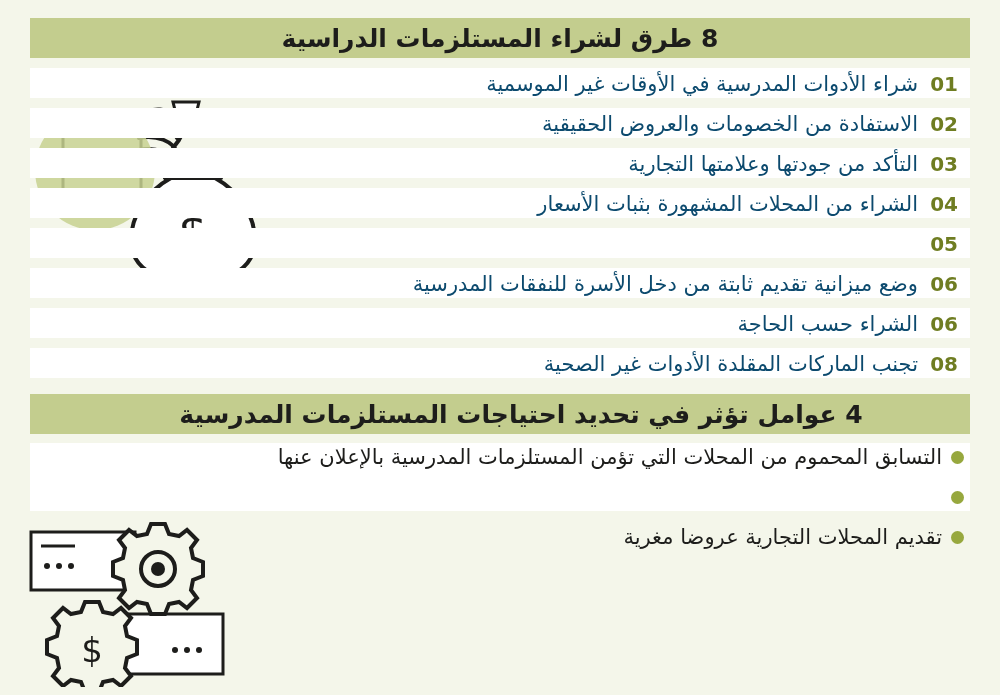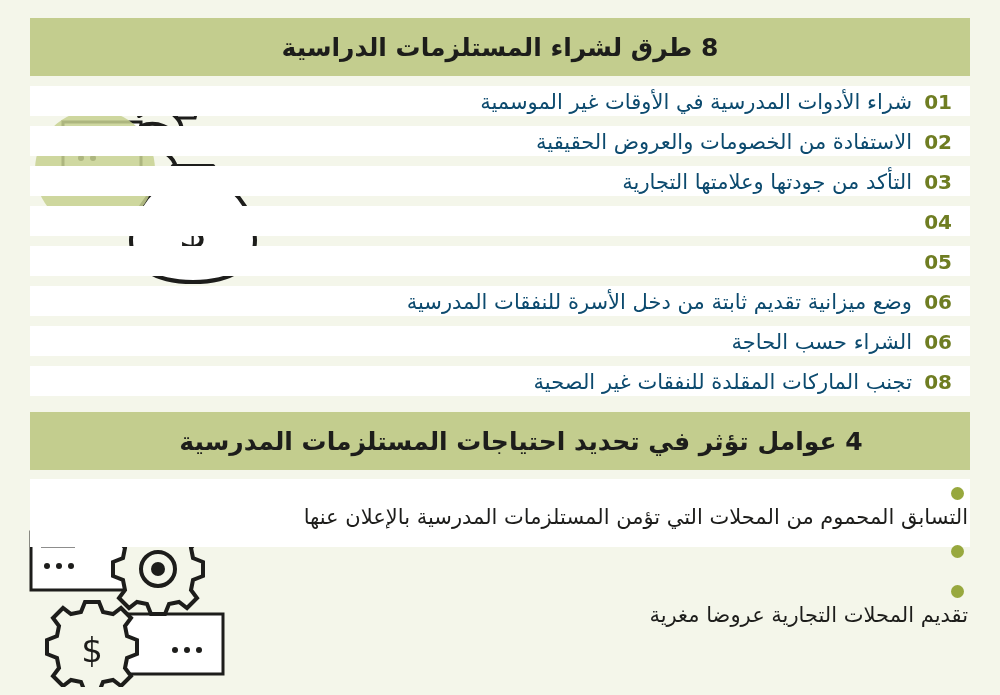--- a/index.html
+++ b/index.html
@@ -18,21 +18,21 @@
     width: 1000px;
     height: 695px;
     background: #f4f6ea;
     box-sizing: border-box;
     padding: 18px 22px 10px 22px;
   }
 
   
   .section-header {
     position: relative;
-    height: 58px;
+    height: 40px;
     background: #c3cd8e;
     display: flex;
     align-items: center;
     justify-content: center;
     margin: 0 8px 6px 8px;
   }
   .section-header .title {
     font-size: 25px;
     font-weight: bold;
     color: #1d1d1b;
@@ -63,42 +63,42 @@
     background: #ffffff;
     z-index: -1;
   }
   .num {
     font-size: 20px;
     font-weight: bold;
     color: #6f7d22;
     width: 34px;
     text-align: right;
     flex: 0 0 auto;
-    padding-right: 18px;
+    padding-right: 12px;
   }
   .row-text {
     font-size: 21px;
     color: #0c4a6e;
     flex: 1 1 auto;
     text-align: right;
     padding-right: 6px;
     white-space: nowrap;
   }
 
   
   .list-two {
     position: relative;
     margin: 0 8px;
     z-index: 2;
   }
   .brow {
     position: relative;
     display: flex;
     align-items: flex-start;
-    flex-direction: column;
+    flex-direction: row;
     min-height: 40px;
   }
   .brow .stripe {
     position: absolute;
     right: 0;
     left: 0;
     top: 3px;
     height: 31px;
     background: #ffffff;
     z-index: -1;
@@ -228,20 +228,21 @@
 
     <div class="row">
       <div class="stripe"></div>
       <span class="num">03</span>
       <span class="row-text">التأكد من جودتها وعلامتها التجارية</span>
     </div>
 
     <div class="row">
       <div class="stripe"></div>
       <span class="num">04</span>
+      <span class="row-text">الشراء من المحلات المشهورة بثبات الأسعار</span>
     </div>
 
     <div class="row">
       <div class="stripe"></div>
       <span class="num">05</span>
     </div>
 
     <div class="row">
       <div class="stripe"></div>
       <span class="num">06</span>
@@ -250,21 +251,21 @@
 
     <div class="row">
       <div class="stripe"></div>
       <span class="num">06</span>
       <span class="row-text">الشراء حسب الحاجة</span>
     </div>
 
     <div class="row">
       <div class="stripe"></div>
       <span class="num">08</span>
-      <span class="row-text">تجنب الماركات المقلدة للنفقات غير الصحية</span>
+      <span class="row-text">تجنب الماركات المقلدة الأدوات غير الصحية</span>
     </div>
 
   </div>
 
   <div class="section-header" style="margin-top:10px;padding-left:42px;">
     <span class="title">4 عوامل تؤثر في تحديد احتياجات المستلزمات المدرسية</span>
   </div>
 
   <div class="list-two">
 

